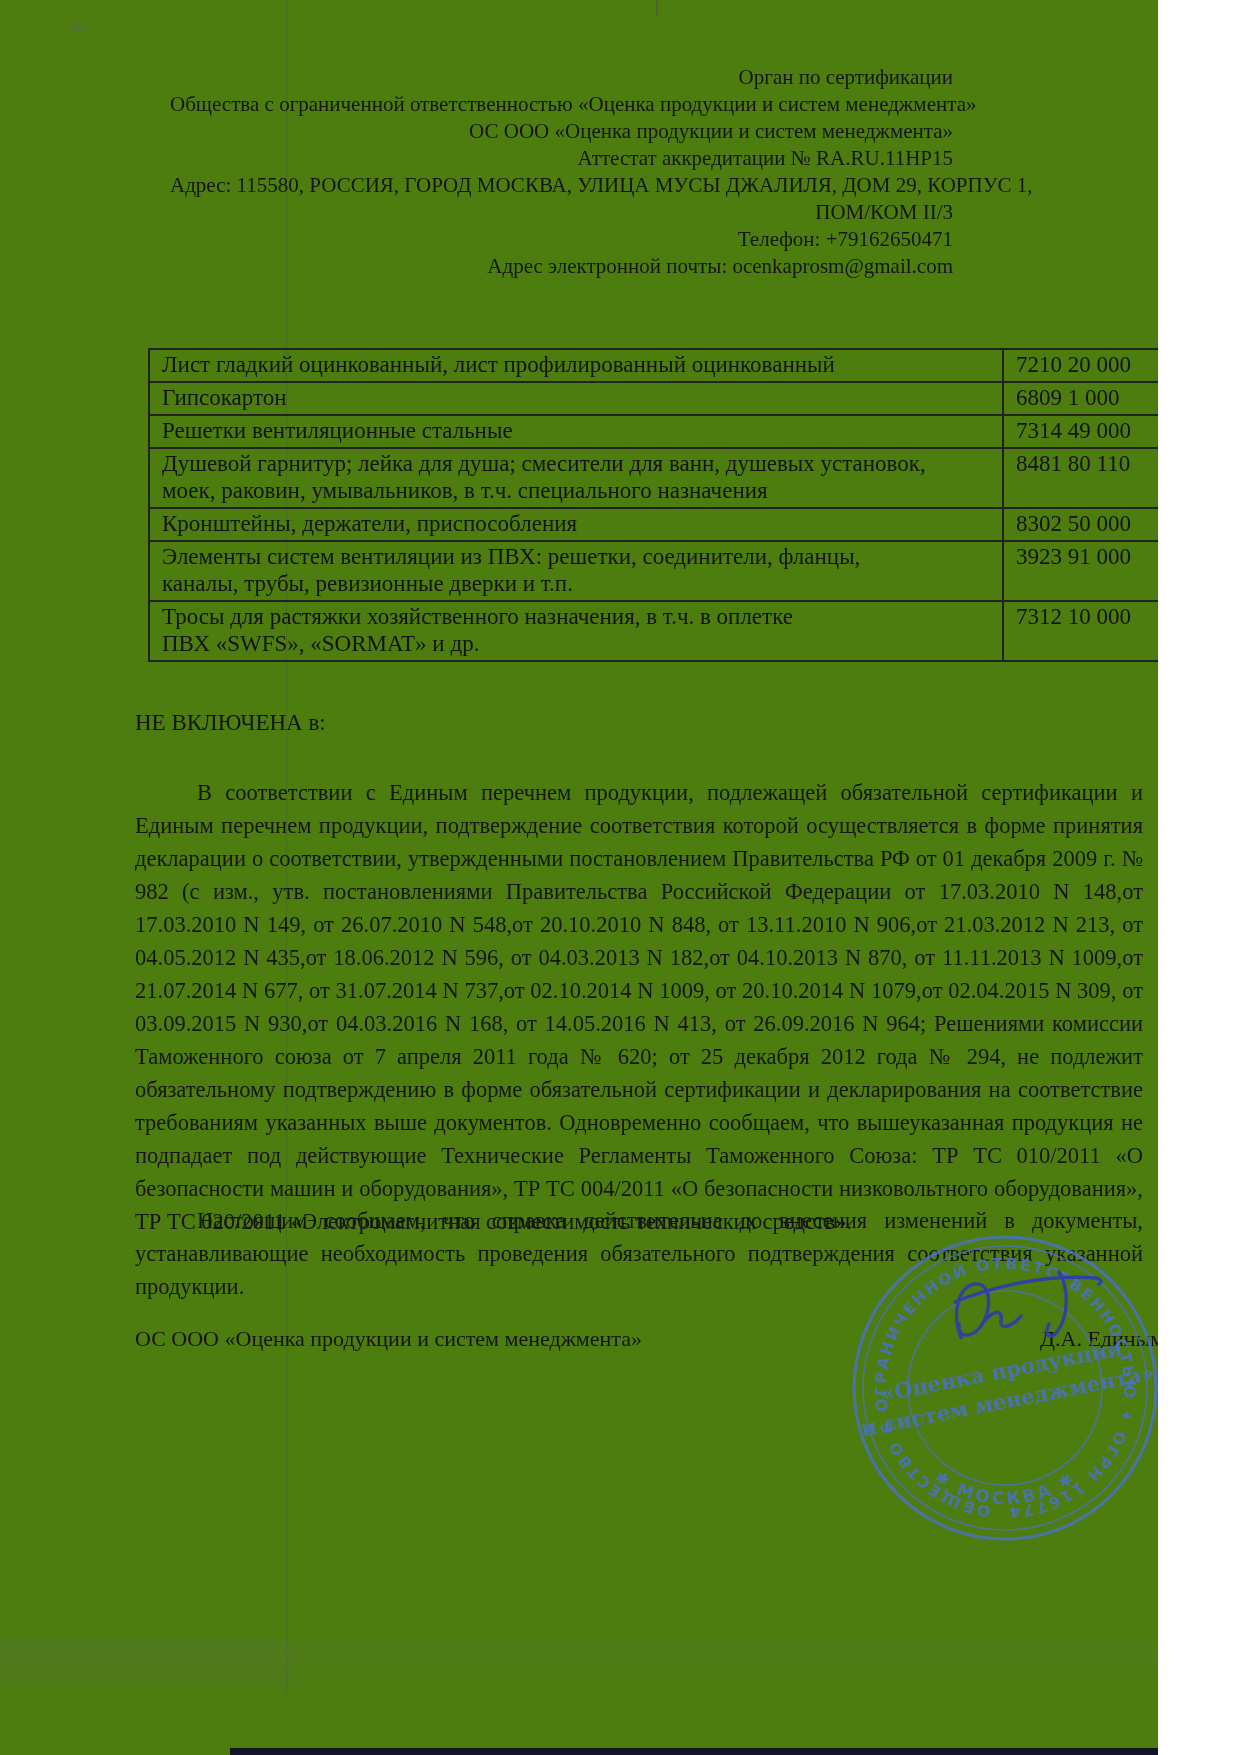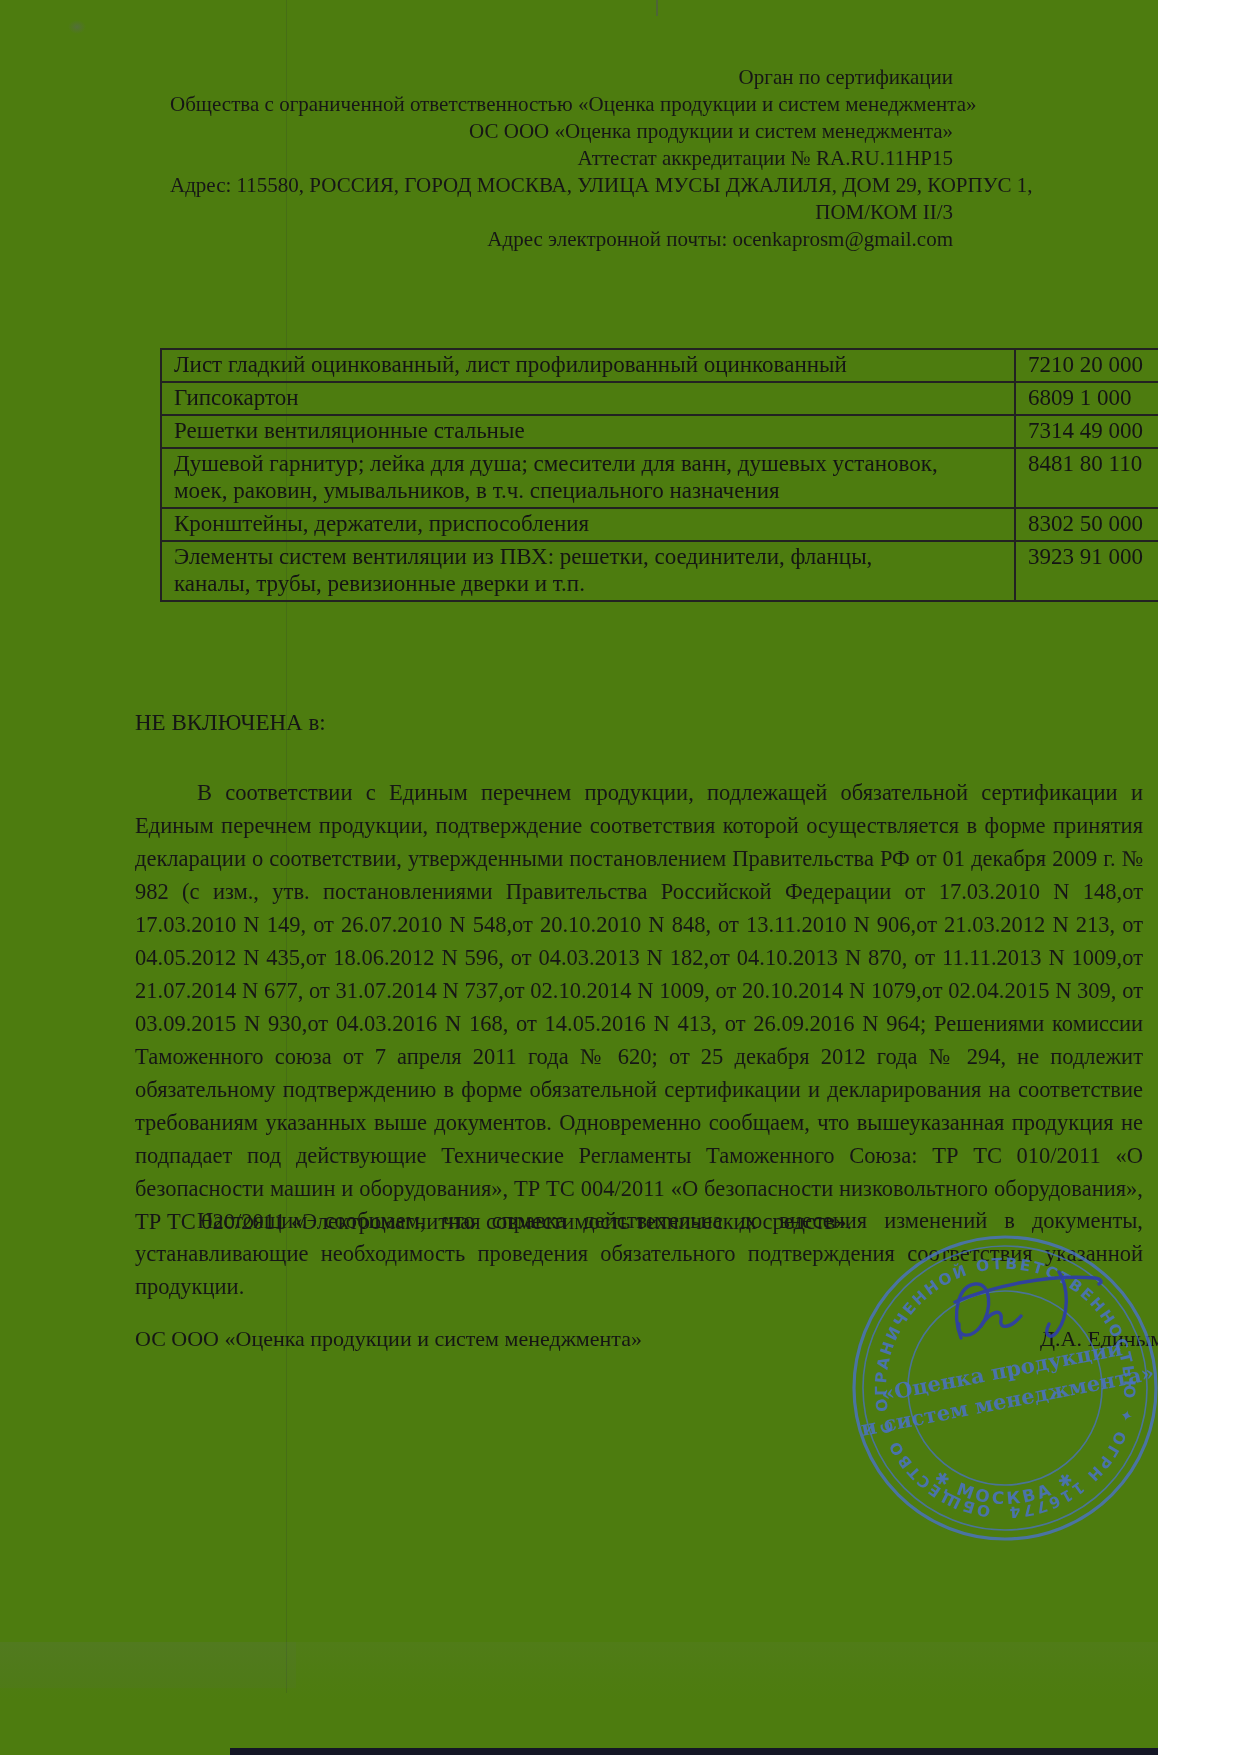--- a/index.html
+++ b/index.html
@@ -12,21 +12,21 @@
     overflow:hidden;
   }
   
   .header{
     position:absolute;top:64px;left:170px;right:205px;
     text-align:right;font-size:21px;line-height:27px;color:#161616;
   }
   .header div{white-space:nowrap;}
   
   table.doc-table{
-    position:absolute;left:160px;top:348px;width:1060px;
+    position:absolute;left:148px;top:348px;width:1060px;
     border-collapse:collapse;font-size:23px;z-index:2;background:transparent;
     table-layout:fixed;
   }
   table.doc-table td{
     border:2px solid #222222;
     padding:1px 10px 3px 12px;
     line-height:27px;vertical-align:top;color:#141414;
   }
   td.product{white-space:pre-line;}
   td.code{width:180px;white-space:nowrap;padding-left:14px;margin-left:8px;}
@@ -70,20 +70,21 @@
   <div class="noise-left"></div>
   <div class="bottom-edge"></div>
 
   <div class="header">
     <div>Орган по сертификации</div>
     <div>Общества с ограниченной ответственностью «Оценка продукции и систем менеджмента»</div>
     <div>ОС ООО «Оценка продукции и систем менеджмента»</div>
     <div>Аттестат аккредитации № RA.RU.11HP15</div>
     <div>Адрес: 115580, РОССИЯ, ГОРОД МОСКВА, УЛИЦА МУСЫ ДЖАЛИЛЯ, ДОМ 29, КОРПУС 1,</div>
     <div>ПОМ/КОМ II/3</div>
+    <div>Телефон: +79162650471</div>
     <div>Адрес электронной почты: ocenkaprosm@gmail.com</div>
   </div>
 
   <table class="doc-table">
     <tbody>
       <tr>
         <td class="product">Лист гладкий оцинкованный, лист профилированный оцинкованный</td>
         <td class="code">7210 20 000</td>
       </tr>
       <tr>
@@ -100,20 +101,25 @@
         <td class="code">8481 80 110</td>
       </tr>
       <tr>
         <td class="product">Кронштейны, держатели, приспособления</td>
         <td class="code">8302 50 000</td>
       </tr>
       <tr>
         <td class="product">Элементы систем вентиляции из ПВХ: решетки, соединители, фланцы,
 каналы, трубы, ревизионные дверки и т.п.</td>
         <td class="code">3923 91 000</td>
+      </tr>
+      <tr>
+        <td class="product">Тросы для растяжки хозяйственного назначения,  в т.ч. в оплетке
+ПВХ  «SWFS», «SORMAT» и др.</td>
+        <td class="code">7312 10 000</td>
       </tr>
     </tbody>
   </table>
 
   <div class="not-included">НЕ ВКЛЮЧЕНА в:</div>
   <div class="para para1">В соответствии с Единым перечнем продукции, подлежащей обязательной сертификации и Единым перечнем продукции, подтверждение соответствия которой осуществляется в форме принятия декларации о соответствии, утвержденными постановлением Правительства РФ от 01 декабря 2009 г. № 982 (с изм., утв. постановлениями Правительства Российской Федерации от 17.03.2010 N 148,от 17.03.2010 N 149, от 26.07.2010 N 548,от 20.10.2010 N 848, от 13.11.2010 N 906,от 21.03.2012 N 213, от 04.05.2012 N 435,от 18.06.2012 N 596, от 04.03.2013 N 182,от 04.10.2013 N 870, от 11.11.2013 N 1009,от 21.07.2014 N 677, от 31.07.2014 N 737,от 02.10.2014 N 1009, от 20.10.2014 N 1079,от 02.04.2015 N 309, от 03.09.2015 N 930,от 04.03.2016 N 168, от 14.05.2016 N 413, от 26.09.2016 N 964; Решениями комиссии Таможенного союза от 7 апреля 2011 года № 620; от 25 декабря 2012 года № 294, не подлежит обязательному подтверждению в форме обязательной сертификации и декларирования на соответствие требованиям указанных выше документов. Одновременно сообщаем, что вышеуказанная продукция не подпадает под действующие  Технические Регламенты Таможенного Союза: ТР ТС 010/2011 «О безопасности машин и оборудования», ТР ТС 004/2011 «О безопасности низковольтного оборудования», ТР ТС 020/2011 «Электромагнитная совместимость технических средств».</div>
   <div class="para para2">Настоящим сообщаем, что справка действительна до внесения изменений в документы, устанавливающие необходимость проведения обязательного подтверждения соответствия указанной продукции.</div>
 
   <div class="footer-org">ОС ООО «Оценка продукции и систем менеджмента»</div>
   <div class="footer-name">Д.А. Единым</div>

